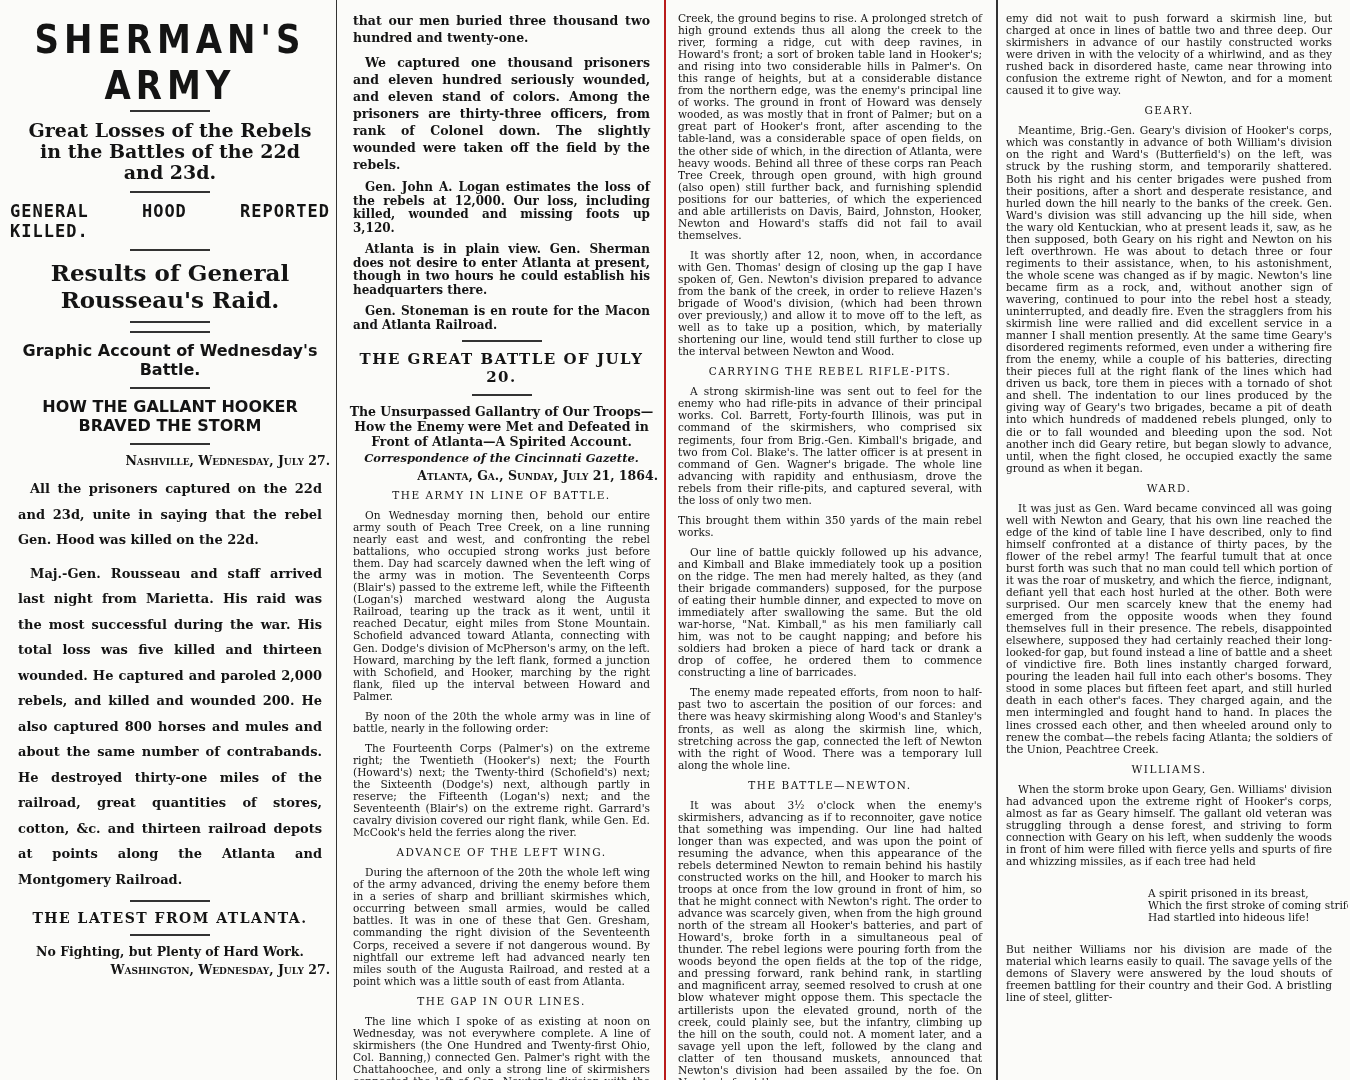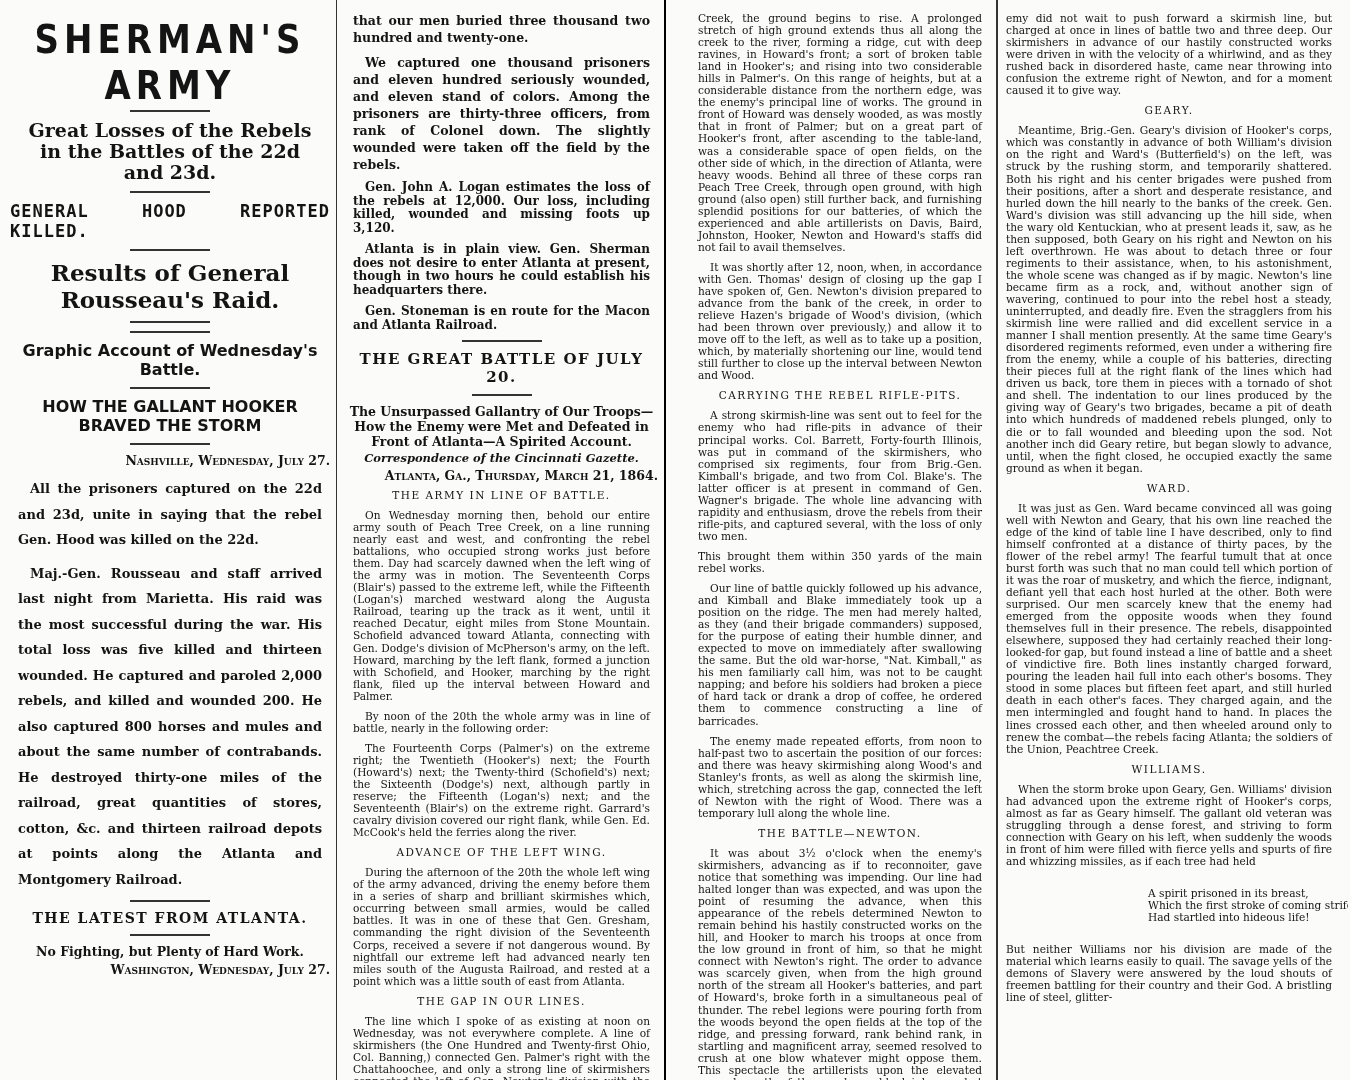--- a/index.html
+++ b/index.html
@@ -7,21 +7,21 @@
     width: 1350px; height: 1080px; overflow: hidden;
     background: #fbfbf9; color: #141414;
     font-family: "DejaVu Serif", "Liberation Serif", serif;
   }
   .page { position: relative; width: 1350px; height: 1080px; }
   .col {
     position: absolute; top: 0; height: 1080px; overflow: hidden; box-sizing: border-box;
   }
   .c1 { left: 4px; width: 330px; padding: 12px 4px 0 6px; }
   .c2 { left: 336px; width: 326px; padding: 4px 4px 0 8px; border-left: 1px solid #333; }
-  .c3 { left: 664px; width: 330px; padding: 4px 4px 0 24px; border-left: 2px solid #000000; }
+  .c3 { left: 664px; width: 330px; padding: 4px 4px 0 4px; border-left: 2px solid #b91c1c; }
   .c4 { left: 996px; width: 352px; padding: 4px 8px 0 0; border-left: 2px solid #333; }
 
   .masthead {
     font-family: "DejaVu Sans", sans-serif; font-weight: bold; font-size: 34px;
     letter-spacing: 5px; text-align: center; margin: 10px 0 6px; transform: scaleY(1.15);
   }
   .rule { width: 80px; height: 2px; background: #333; margin: 8px auto; }
   .rule.dia { position: relative; width: 60px; height: 2px; }
   .h-sub {
     font-weight: bold; font-size: 19px; text-align: center; line-height: 21px; margin: 4px 16px;
@@ -82,21 +82,21 @@
     <p class="lead" style="text-indent:0">that our men buried three thousand two hundred and twenty-one.</p>
     <p class="lead">We captured one thousand prisoners and eleven hundred seriously wounded, and eleven stand of colors. Among the prisoners are thirty-three officers, from rank of Colonel down. The slightly wounded were taken off the field by the rebels.</p>
     <p style="font-size:12px;line-height:13.5px;font-weight:bold">Gen. John A. Logan estimates the loss of the rebels at 12,000. Our loss, including killed, wounded and missing foots up 3,120.</p>
     <p style="font-size:12px;line-height:13.5px;font-weight:bold">Atlanta is in plain view. Gen. Sherman does not desire to enter Atlanta at present, though in two hours he could establish his headquarters there.</p>
     <p style="font-size:12px;line-height:13.5px;font-weight:bold">Gen. Stoneman is en route for the Macon and Atlanta Railroad.</p>
     <div class="rule"></div>
     <div class="h-section" style="font-size:15px">THE GREAT BATTLE OF JULY 20.</div>
     <div class="rule dia"></div>
     <div class="deck">The Unsurpassed Gallantry of Our Troops—How the Enemy were Met and Defeated in Front of Atlanta—A Spirited Account.</div>
     <div class="italic-line">Correspondence of the Cincinnati Gazette.</div>
-    <div class="dateline"><span class="sc">Atlanta, Ga., Thursday, March 21, 1864.</span></div>
+    <div class="dateline"><span class="sc">Atlanta, Ga., Sunday, July 21, 1864.</span></div>
     <div class="h-small">THE ARMY IN LINE OF BATTLE.</div>
     <p>On Wednesday morning then, behold our entire army south of Peach Tree Creek, on a line running nearly east and west, and confronting the rebel battalions, who occupied strong works just before them. Day had scarcely dawned when the left wing of the army was in motion. The Seventeenth Corps (Blair's) passed to the extreme left, while the Fifteenth (Logan's) marched westward along the Augusta Railroad, tearing up the track as it went, until it reached Decatur, eight miles from Stone Mountain. Schofield advanced toward Atlanta, connecting with Gen. Dodge's division of McPherson's army, on the left. Howard, marching by the left flank, formed a junction with Schofield, and Hooker, marching by the right flank, filed up the interval between Howard and Palmer.</p>
     <p>By noon of the 20th the whole army was in line of battle, nearly in the following order:</p>
     <p>The Fourteenth Corps (Palmer's) on the extreme right; the Twentieth (Hooker's) next; the Fourth (Howard's) next; the Twenty-third (Schofield's) next; the Sixteenth (Dodge's) next, although partly in reserve; the Fifteenth (Logan's) next; and the Seventeenth (Blair's) on the extreme right. Garrard's cavalry division covered our right flank, while Gen. Ed. McCook's held the ferries along the river.</p>
     <div class="h-small">ADVANCE OF THE LEFT WING.</div>
     <p>During the afternoon of the 20th the whole left wing of the army advanced, driving the enemy before them in a series of sharp and brilliant skirmishes which, occurring between small armies, would be called battles. It was in one of these that Gen. Gresham, commanding the right division of the Seventeenth Corps, received a severe if not dangerous wound. By nightfall our extreme left had advanced nearly ten miles south of the Augusta Railroad, and rested at a point which was a little south of east from Atlanta.</p>
     <div class="h-small">THE GAP IN OUR LINES.</div>
     <p>The line which I spoke of as existing at noon on Wednesday, was not everywhere complete. A line of skirmishers (the One Hundred and Twenty-first Ohio, Col. Banning,) connected Gen. Palmer's right with the Chattahoochee, and only a strong line of skirmishers connected the left of Gen. Newton's division with the remainder of the Fourth Corps—a gap of nearly two miles being thus held. The situation was a dangerous one, and Gen. Thomas with his accustomed wisdom and promptness, immediately commenced a series of movements for the purpose of closing it. Subsequent events and the statements of rebel prisoners, revealed the fact that the enemy were aware of the existence of this gap; were actually hunting for it when they made their furious assault upon us in the evening, and most providentially failed to find it.</p>
 
   </div>

